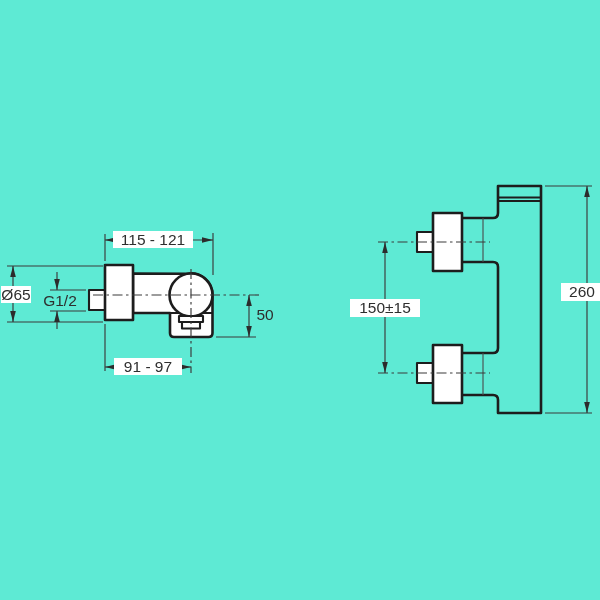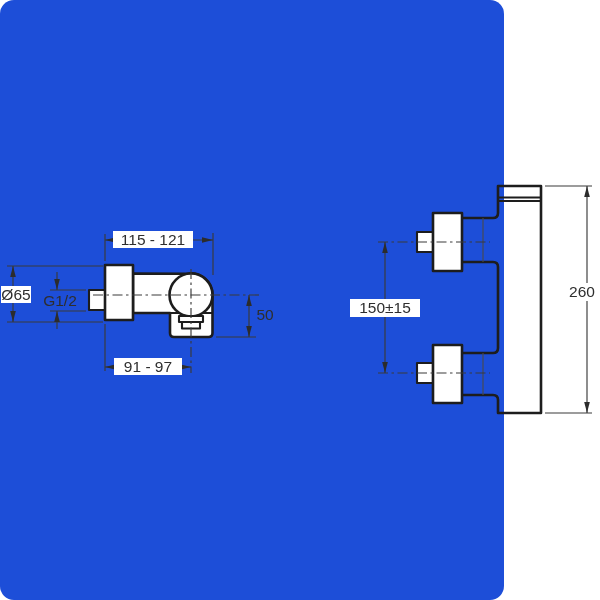--- a/index.html
+++ b/index.html
@@ -6,24 +6,23 @@
     margin: 0;
     padding: 0;
     background: #ffffff;
     width: 600px;
     height: 600px;
     overflow: hidden;
     font-family: "Liberation Sans", sans-serif;
   }
   .canvas {
     position: relative;
-    width: 504px;
+    width: 600px;
     height: 600px;
-    background: #1d4ed8;
-    border-radius: 14px;
+    background: #5eead4;
   }
   svg { display: block; }
   .outline   { fill: none;    stroke: #1d1d1d; stroke-width: 2.6; stroke-linejoin: round; }
   .outline-f { fill: #ffffff; stroke: #1d1d1d; stroke-width: 2.6; stroke-linejoin: round; }
   .outline2  { fill: #ffffff; stroke: #1d1d1d; stroke-width: 2.1; stroke-linejoin: round; }
   .edge      { fill: none;    stroke: #1d1d1d; stroke-width: 2.1; }
   .thinedge  { fill: none;    stroke: #4a4a4a; stroke-width: 1.1; }
   .dim       { fill: none;    stroke: #3a3a3a; stroke-width: 1.15; }
   .cl        { fill: none;    stroke: #3a3a3a; stroke-width: 1.15; stroke-dasharray: 10 3.5 2.5 3.5; }
   .ah        { fill: #2c2c2c; stroke: none; }

